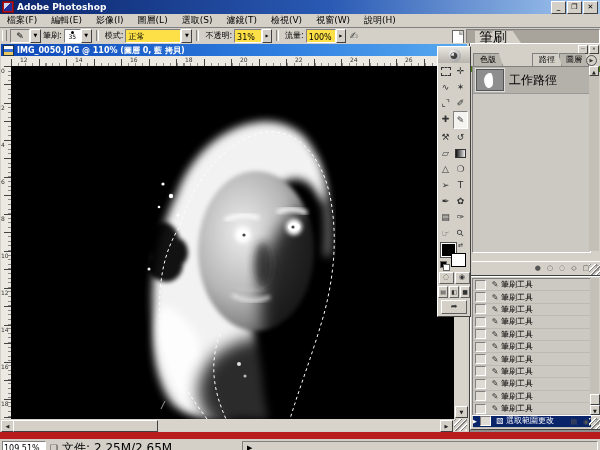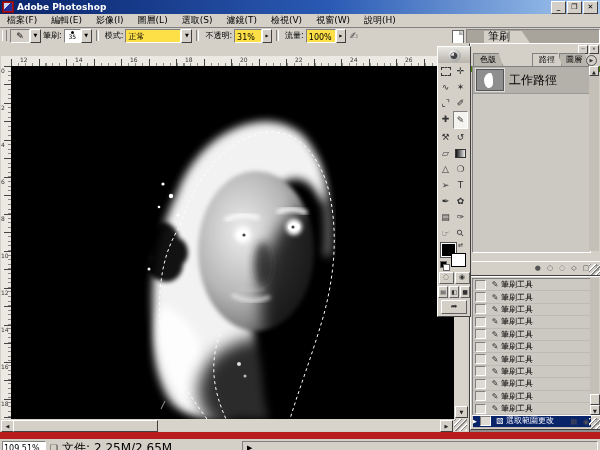--- a/index.html
+++ b/index.html
@@ -39,22 +39,22 @@
   .brush-size{font-size:6px;line-height:6px;}
   .field{background:#fde047;height:12px;display:flex;align-items:flex-end;padding:0 2px;font-size:8px;}
   .spin-btn{width:8px;height:12px;background:#d4d0c8;font-size:4px;line-height:11px;text-align:center;}
   .ob-sep{width:1px;height:11px;border-left:1px solid #808080;border-right:1px solid #fff;margin:0 4px;}
   .airbrush{font-size:10px;color:#555;margin-left:4px;}
   .page-icon{left:452px;top:30px;width:10px;height:12px;background:#fff;border:1px solid #666;}
   .page-icon:before{content:"";position:absolute;right:0;top:0;border:2px solid;
      border-color:#d4d0c8 #d4d0c8 #aaa #aaa;}
   .palette-well{left:466px;top:29px;width:132px;height:13px;background:#a8a49c;
      border:1px solid;border-color:#808080 #fff #fff #808080;}
-  .well-tab{position:absolute;left:17px;top:1px;width:42px;height:12px;background:#d4d0c8;
-     clip-path:polygon(0 0,82% 0,100% 100%,0 100%);font-size:11px;padding-left:4px;line-height:12px;}
+  .well-tab{position:absolute;left:8px;top:1px;width:42px;height:12px;background:#d4d0c8;
+     clip-path:polygon(0 0,82% 0,100% 100%,0 100%);font-size:14px;padding-left:4px;line-height:12px;}
 
   
   .doc-window{left:0;top:43px;width:468px;height:389px;background:#d4d0c8;
      border:1px solid;border-color:#d4d0c8 #404040 #404040 #d4d0c8;}
   .doc-titlebar{position:absolute;left:0;top:0;width:466px;height:12px;
      background:linear-gradient(90deg,#0d47b8,#2f7fe0 60%,#58aaf0);
      display:flex;align-items:center;color:#fff;font-size:8px;font-weight:bold;}
   .doc-icon{width:9px;height:9px;margin:0 3px 0 2px;background:linear-gradient(180deg,#fff 0 30%,#3b6fd4 30% 70%,#e8c860 70%);border:1px solid #234;}
   .ruler-corner{position:absolute;left:0;top:12px;width:10px;height:10px;background:#ece9e2;border-right:1px solid #808080;border-bottom:1px solid #808080;}
   .h-ruler{position:absolute;left:10px;top:12px;width:443px;height:10px;background:#ece9e2;border-bottom:1px solid #808080;overflow:hidden;}
@@ -212,20 +212,24 @@
   </div>
   <div class="spin-btn bevel-out">▶</div>
   <span class="airbrush">✍</span>
 </div>
 <div class="abs page-icon"></div>
 <div class="abs palette-well">
   <div class="well-tab">筆刷</div>
 </div>
 
 <div class="abs doc-window">
+  <div class="doc-titlebar">
+    <div class="doc-icon"></div>
+    <span>IMG_0050.JPG @ 110% (圖層 0, 藍 拷貝)</span>
+  </div>
   <div class="ruler-corner"></div>
   <div class="h-ruler" id="hruler">
     <div class="minor"></div>
       <div class="major"></div>
   <span class="lbl" style="left: 9px;">12</span>
       <span class="lbl" style="left: 64px;">14</span>
       <span class="lbl" style="left: 119px;">16</span>
       <span class="lbl" style="left: 174px;">18</span>
       <span class="lbl" style="left: 229px;">20</span>
       <span class="lbl" style="left: 284px;">22</span>

